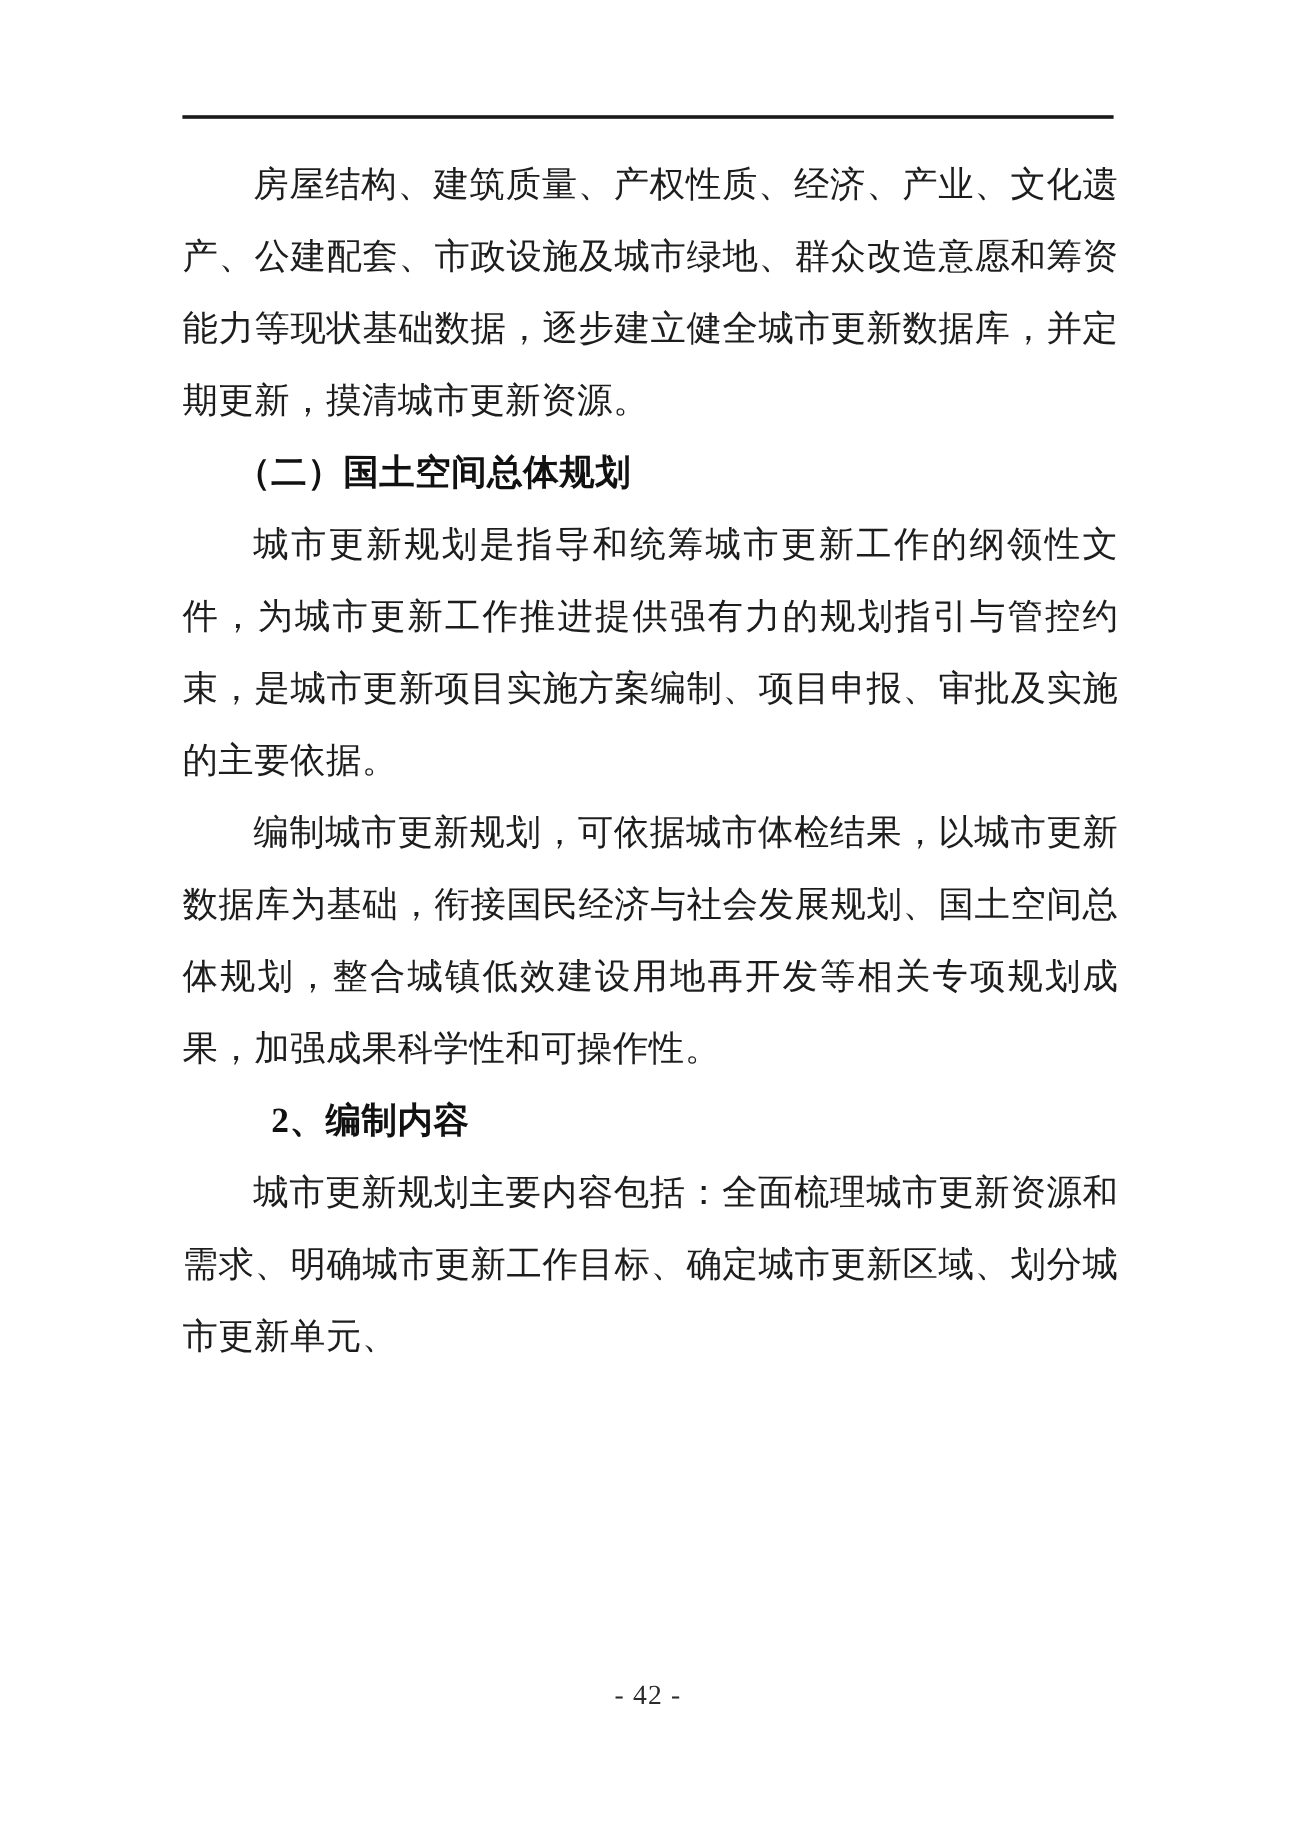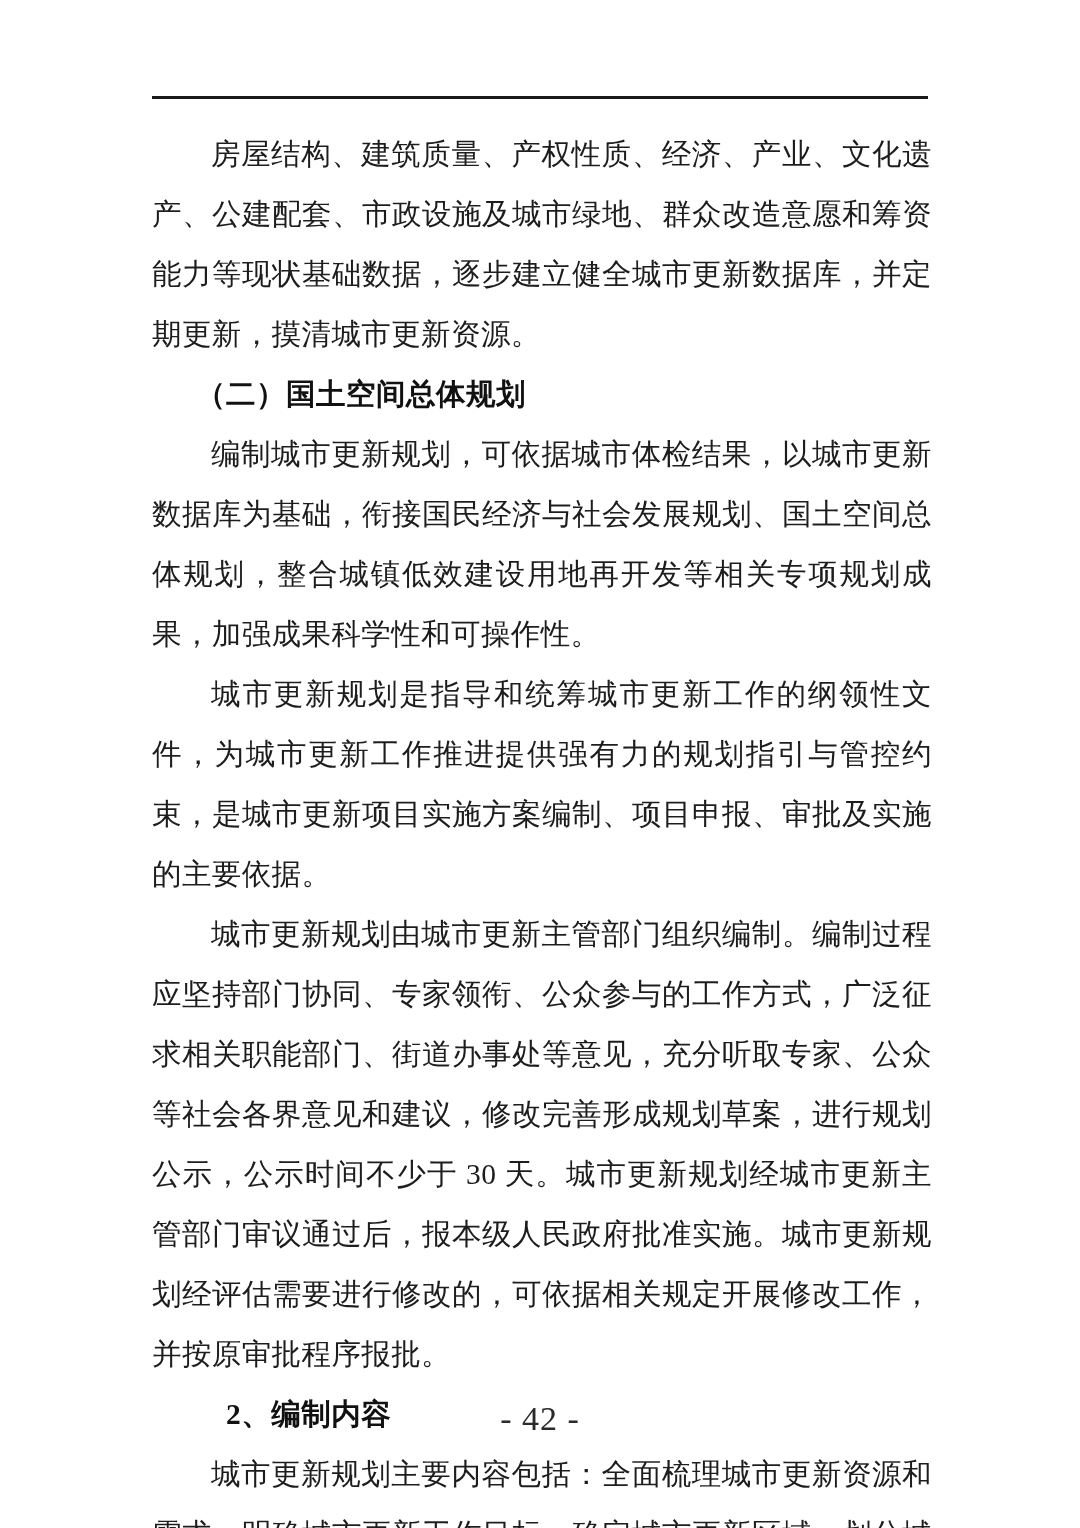--- a/index.html
+++ b/index.html
@@ -62,45 +62,44 @@
   }
   .heading.lvl3 {
     text-indent: 74px;
   }
   .footer {
     position: absolute;
     left: 0;
     top: 1400px;
     width: 1080px;
     text-align: center;
-    font-size: 34px;
+    font-size: 23px;
     color: #2a2a2a;
     letter-spacing: 1px;
     font-family: "Liberation Serif", "DejaVu Serif", serif;
   }
 </style>
 </head>
 <body>
 
 <div class="page">
 
   <div class="header-rule"></div>
 
   <div class="content">
 
     <p class="indent">房屋结构、建筑质量、产权性质、经济、产业、文化遗产、公建配套、市政设施及城市绿地、群众改造意愿和筹资能力等现状基础数据，逐步建立健全城市更新数据库，并定期更新，摸清城市更新资源。</p>
 
     <div class="heading lvl2">（二）国土空间总体规划</div>
 
 
+    <p class="indent">城市更新规划是指导和统筹城市更新工作的纲领性文件，为城市更新工作推进提供强有力的规划指引与管控约束，是城市更新项目实施方案编制、项目申报、审批及实施的主要依据。</p>
+
     <p class="indent">编制城市更新规划，可依据城市体检结果，以城市更新数据库为基础，衔接国民经济与社会发展规划、国土空间总体规划，整合城镇低效建设用地再开发等相关专项规划成果，加强成果科学性和可操作性。</p>
 
-    <p class="indent">城市更新规划是指导和统筹城市更新工作的纲领性文件，为城市更新工作推进提供强有力的规划指引与管控约束，是城市更新项目实施方案编制、项目申报、审批及实施的主要依据。</p>
-
-    <p class="indent">城市更新规划由城市更新主管部门组织编制。编制过程应坚持部门协同、专家领衔、公众参与的工作方式，广泛征求相关职能部门、街道办事处等意见，充分听取专家、公众等社会各界意见和建议，修改完善形成规划草案，进行规划公示，公示时间不少于 30 天。城市更新规划经城市更新主管部门审议通过后，报本级人民政府批准实施。城市更新规划经评估需要进行修改的，可依据相关规定开展修改工作，并按原审批程序报批。</p>
 
     <div class="heading lvl3">2、编制内容</div>
 
     <p class="indent">城市更新规划主要内容包括：全面梳理城市更新资源和需求、明确城市更新工作目标、确定城市更新区域、划分城市更新单元、</p>
 
   </div>
 
   <div class="footer">- 42 -</div>
 
 </div>

